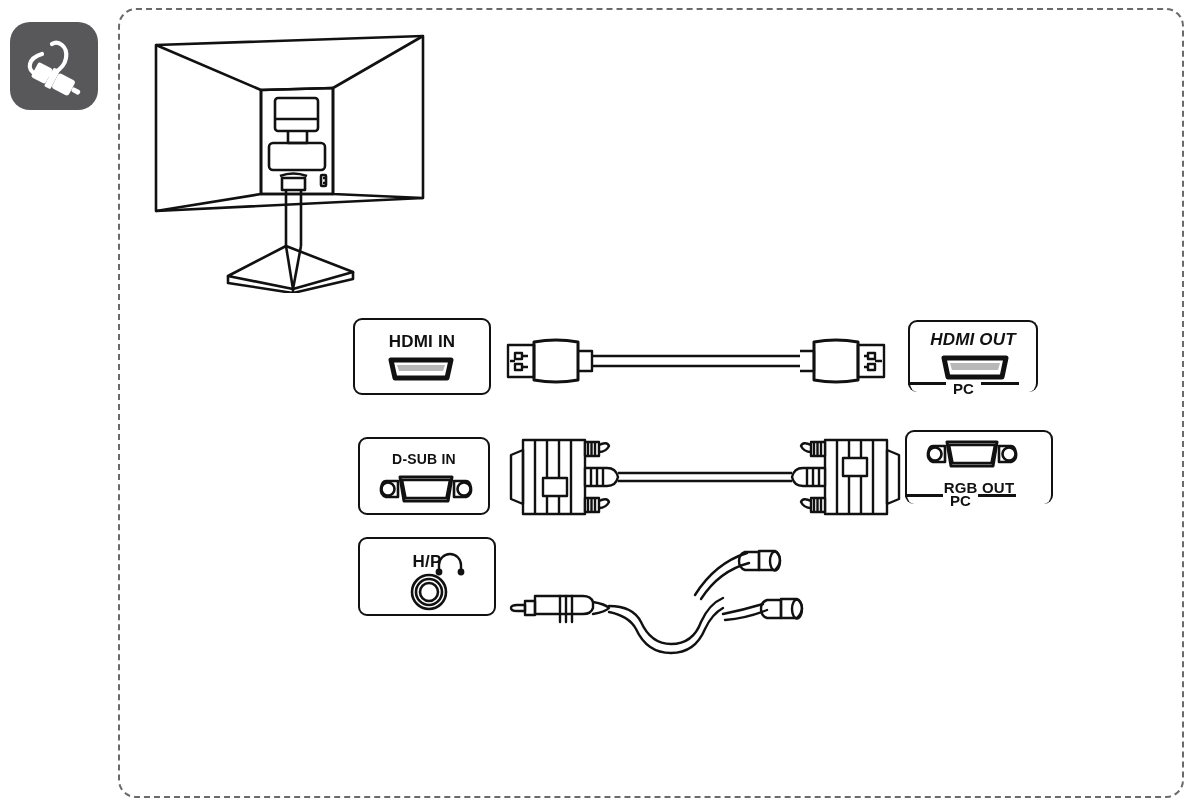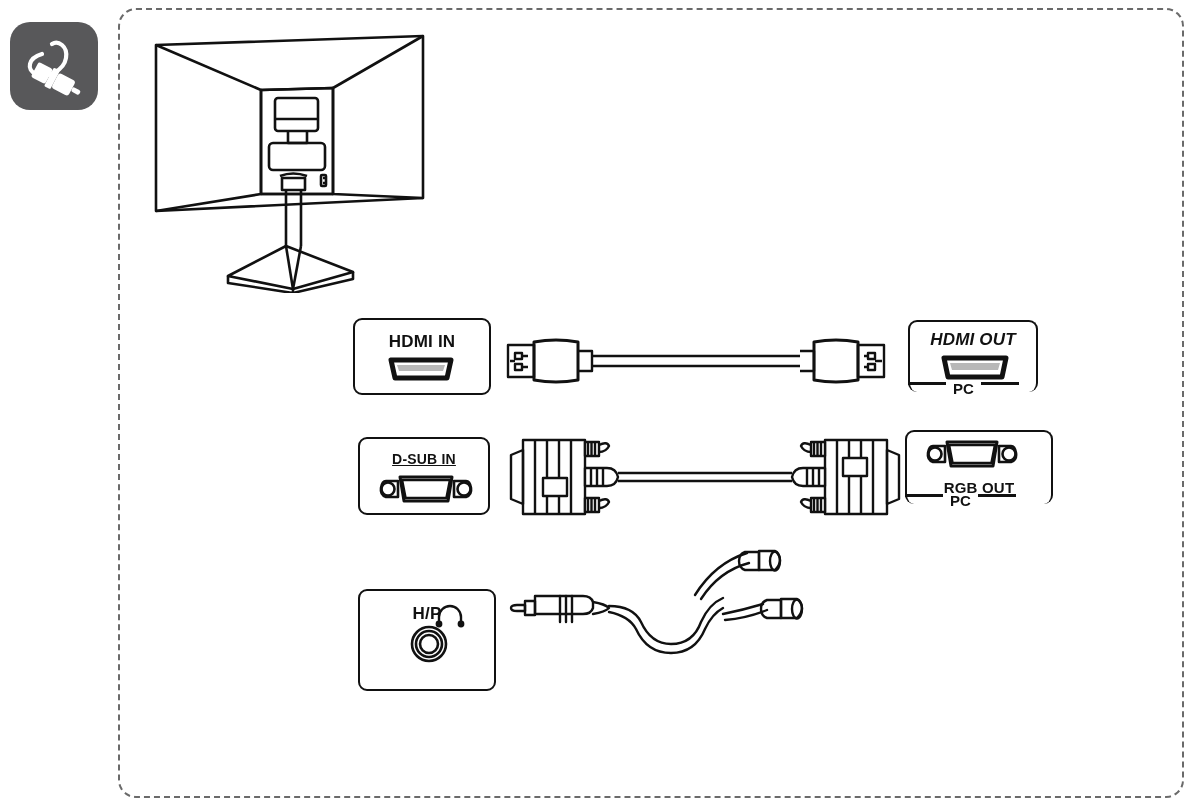--- a/index.html
+++ b/index.html
@@ -32,23 +32,23 @@
   .portbox .lbl{
     position:absolute;left:0;right:0;text-align:center;
     font-weight:bold;letter-spacing:.2px;color:#111;
   }
 
   
   #hdmi-in{left:353px;top:318px;width:138px;height:77px;}
   #hdmi-in .lbl{top:12px;font-size:17px;}
   
   #dsub-in{left:358px;top:437px;width:132px;height:78px;}
-  #dsub-in .lbl{top:12px;font-size:14px;text-decoration:underline;}
-  
-  #hp-in{left:358px;top:589px;width:138px;height:102px;}
+  #dsub-in .lbl{top:12px;font-size:14px;}
+  
+  #hp-in{left:358px;top:537px;width:138px;height:79px;}
   #hp-in .lbl{top:13px;font-size:17px;}
 
   
   #hdmi-out{left:908px;top:320px;width:130px;height:72px;border-bottom:none;font-style:italic;}
   #hdmi-out .lbl{top:8px;font-size:17px;}
   #rgb-out{left:905px;top:430px;width:148px;height:74px;border-bottom:none;}
   #rgb-out .lbl{bottom:8px;font-size:15px;}
 
   .pc-strip{position:absolute;height:20px;display:flex;}
   .pc-strip .line{flex:0 0 auto;height:2.5px;background:#111;}

